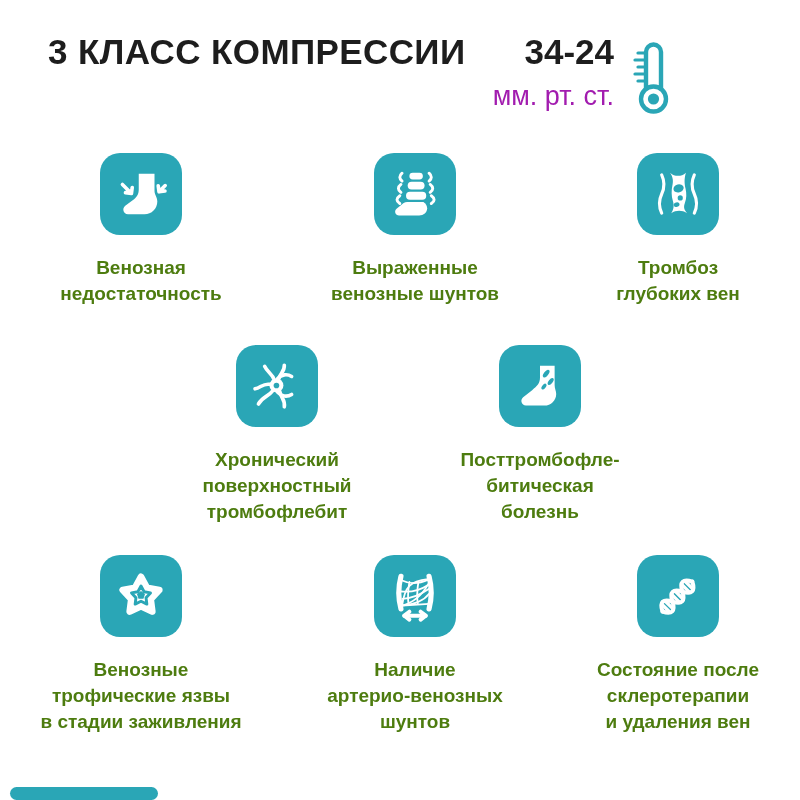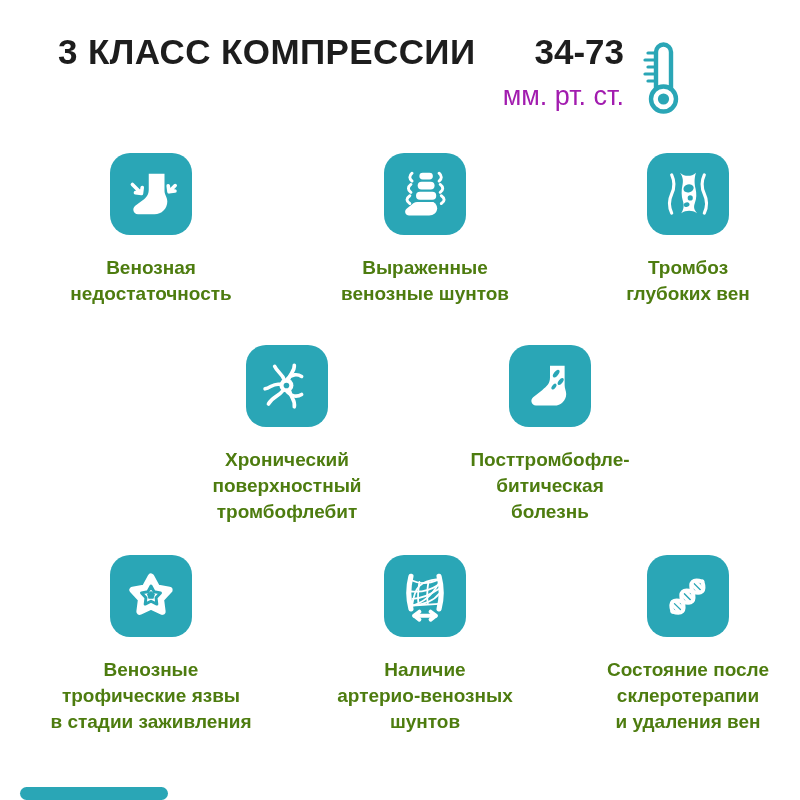--- a/index.html
+++ b/index.html
@@ -1,21 +1,21 @@
 <!DOCTYPE html>
 <html><head>
 <meta charset="utf-8">
 <style>
   html,body{margin:0;padding:0;}
   body{
     width:800px;height:800px;background:#ffffff;
     font-family:"Liberation Sans", sans-serif;color:#1e1e1e;
     position:relative;overflow:hidden;
   }
-  .canvas{position:relative;width:712px;height:800px;margin-left:10px;}
+  .canvas{position:relative;width:712px;height:800px;}
 
   
   .header{position:absolute;left:48px;top:34px;right:38px;display:flex;justify-content:space-between;align-items:flex-start;}
   .title{font-size:35px;font-weight:800;letter-spacing:.4px;line-height:1.05;color:#1d1d1d;}
   .subtitle{font-size:27px;font-weight:400;margin-top:10px;color:#222;}
   .pressure{display:flex;gap:16px;align-items:flex-start;}
   .pressure-text{text-align:right;}
   .pressure-value{font-size:35px;font-weight:800;line-height:1.05;color:#1d1d1d;}
   .pressure-unit{font-size:27px;font-weight:400;margin-top:10px;color:#a21caf;}
   .thermo{margin-top:4px;}
@@ -50,21 +50,21 @@
 <body>
 
 <div class="canvas">
 
   <div class="header">
     <div>
       <div class="title">3 КЛАСС КОМПРЕССИИ</div>
     </div>
     <div class="pressure">
       <div class="pressure-text">
-        <div class="pressure-value">34-73</div>
+        <div class="pressure-value">34-24</div>
         <div class="pressure-unit">мм. рт. ст.</div>
       </div>
       <svg class="thermo" width="44" height="82" viewBox="0 0 44 80">
         <g stroke="#2aa6b6" fill="none">
           <g stroke-width="3.2" stroke-linecap="round">
             <path d="M8 14h8"></path>
               <path d="M5 21h11"></path>
               <path d="M8 28h8"></path>
               <path d="M5 35h11"></path>
               <path d="M8 42h8"></path>

